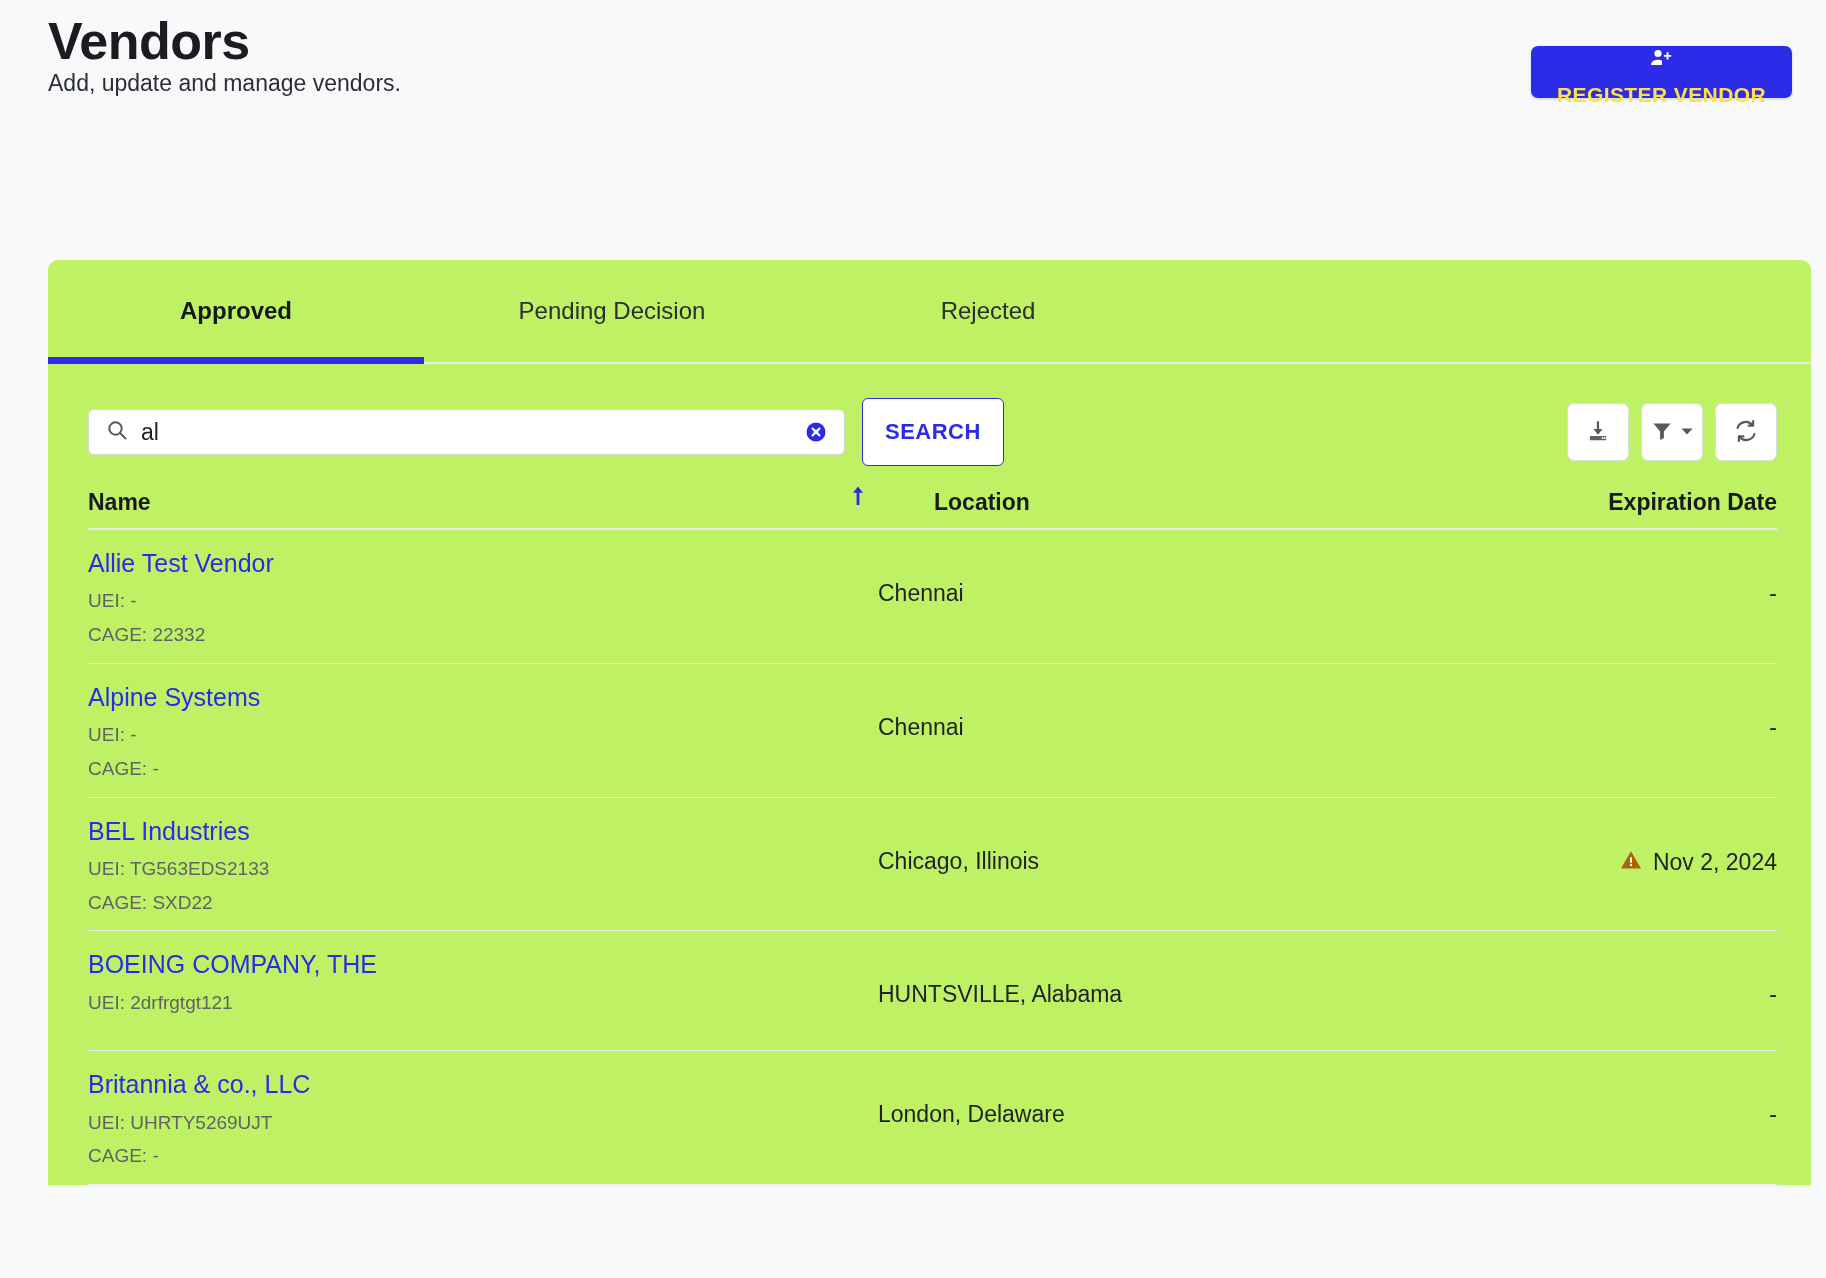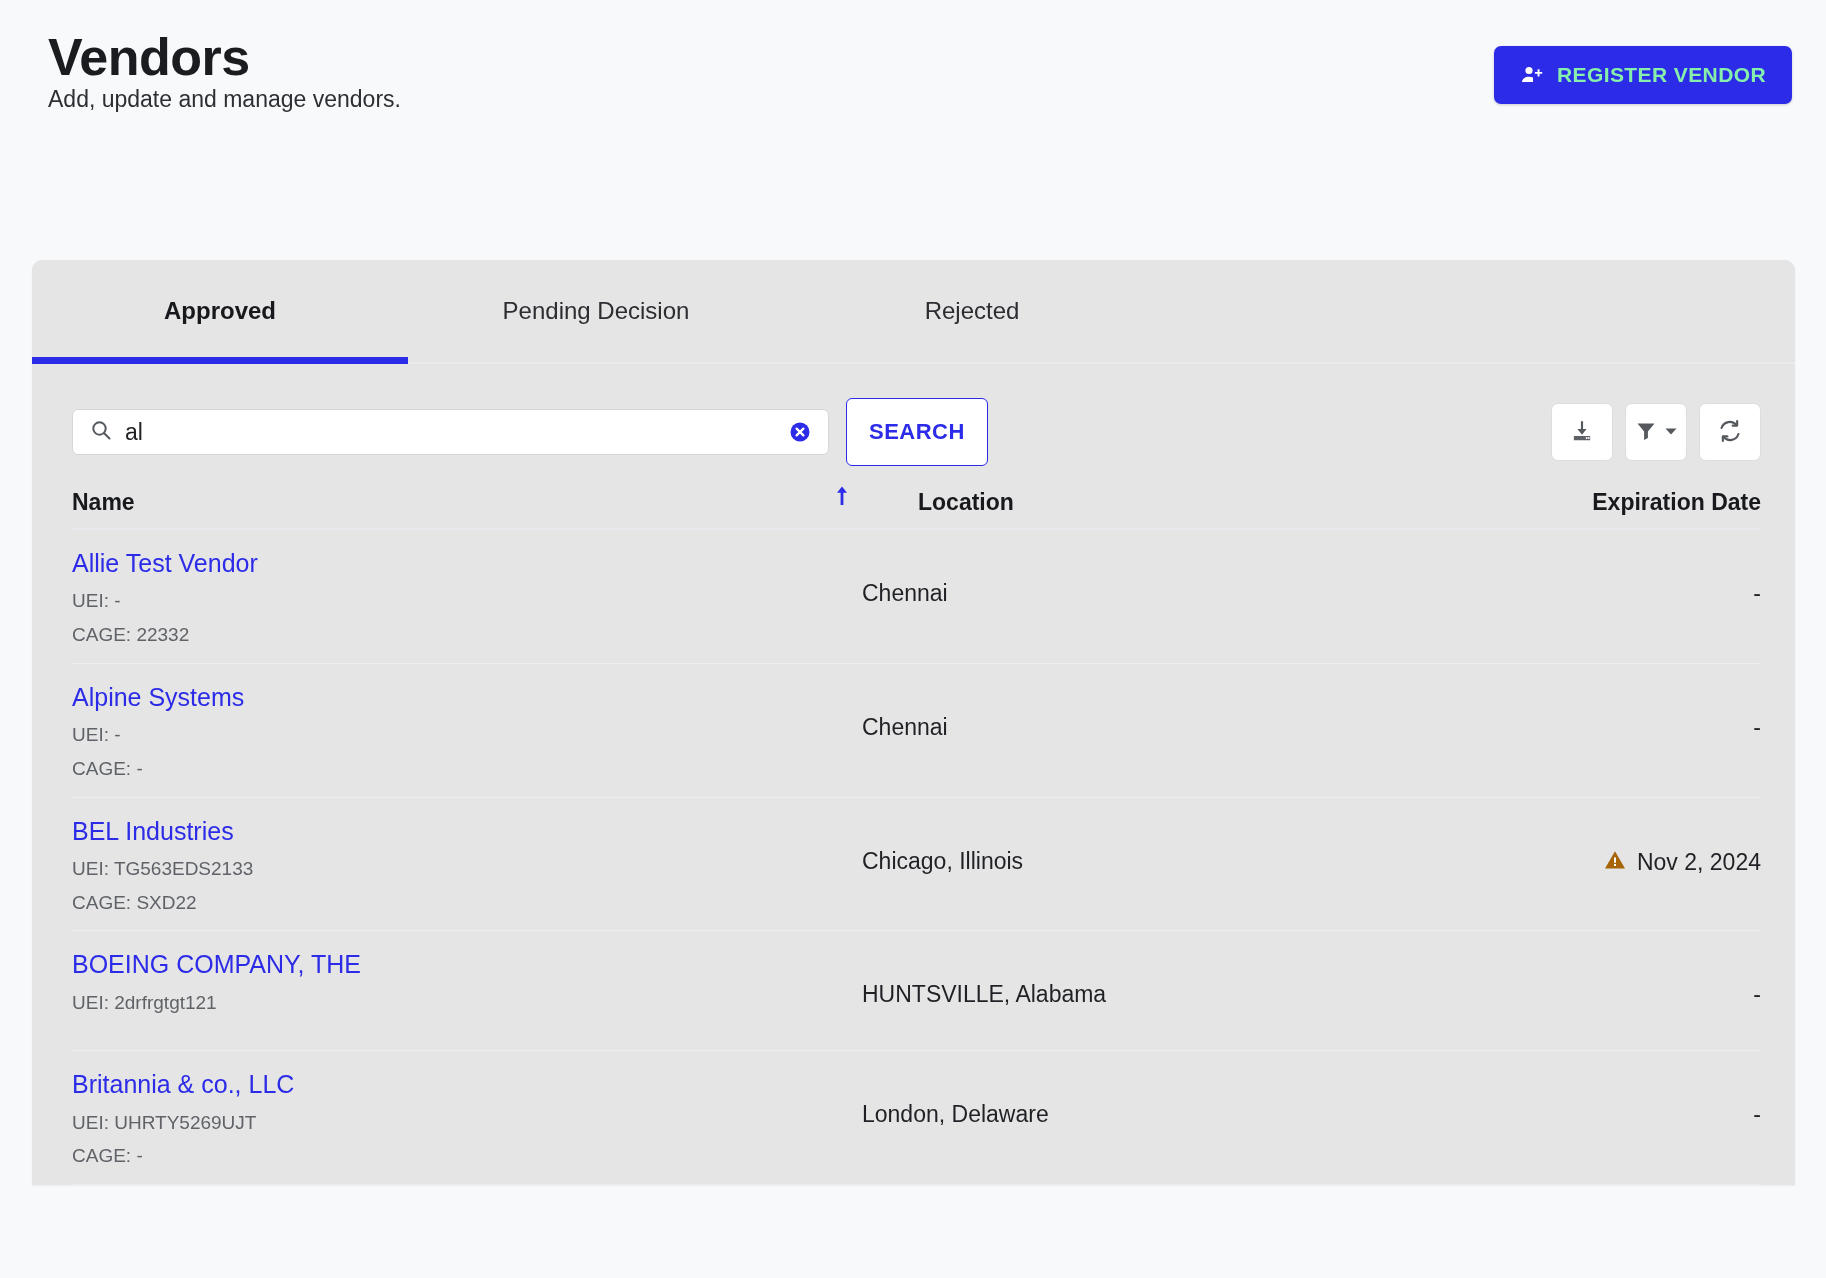--- a/index.html
+++ b/index.html
@@ -8,21 +8,21 @@
     width: 1826px; height: 1278px;
     background: #f8f9fb;
     font-family: "Liberation Sans", sans-serif;
     color: #202124;
     overflow: hidden;
   }
 
   
   .page-header {
     position: relative;
-    padding: 28px 34px 0 48px;
+    padding: 12px 34px 0 48px;
     height: 260px;
     background: #f8f9fb;
   }
   .page-title {
     font-size: 52px;
     font-weight: 700;
     letter-spacing: -0.5px;
     line-height: 1.12;
     margin: 0;
     color: #1b1c1f;
@@ -33,41 +33,42 @@
     color: #2c2f33;
   }
   .register-btn {
     position: absolute;
     top: 46px;
     right: 34px;
     display: inline-flex;
     align-items: center;
     gap: 13px;
     background: #2b2be8;
-    color: #86efac;
+    color: #fde047;
     border: none;
     border-radius: 7px;
     padding: 0 26px;
-    height: 58px;
+    height: 52px;
     font-size: 21px;
     font-weight: 600;
     letter-spacing: 0.4px;
     font-family: "Liberation Sans", sans-serif;
     cursor: pointer;
     box-shadow: 0 1px 3px rgba(0,0,0,0.18);
+    flex-direction: column;
   }
   .register-btn svg { display: block; }
 
   
   .card {
     position: absolute;
-    left: 32px;
+    left: 48px;
     top: 260px;
     width: 1763px;
-    background: #e5e5e5;
+    background: #bef264;
     border-radius: 10px 10px 0 0;
     box-shadow: 0 1px 2px rgba(0,0,0,0.06);
     overflow: hidden;
   }
 
   
   .tabs {
     position: relative;
     display: flex;
     height: 104px;

